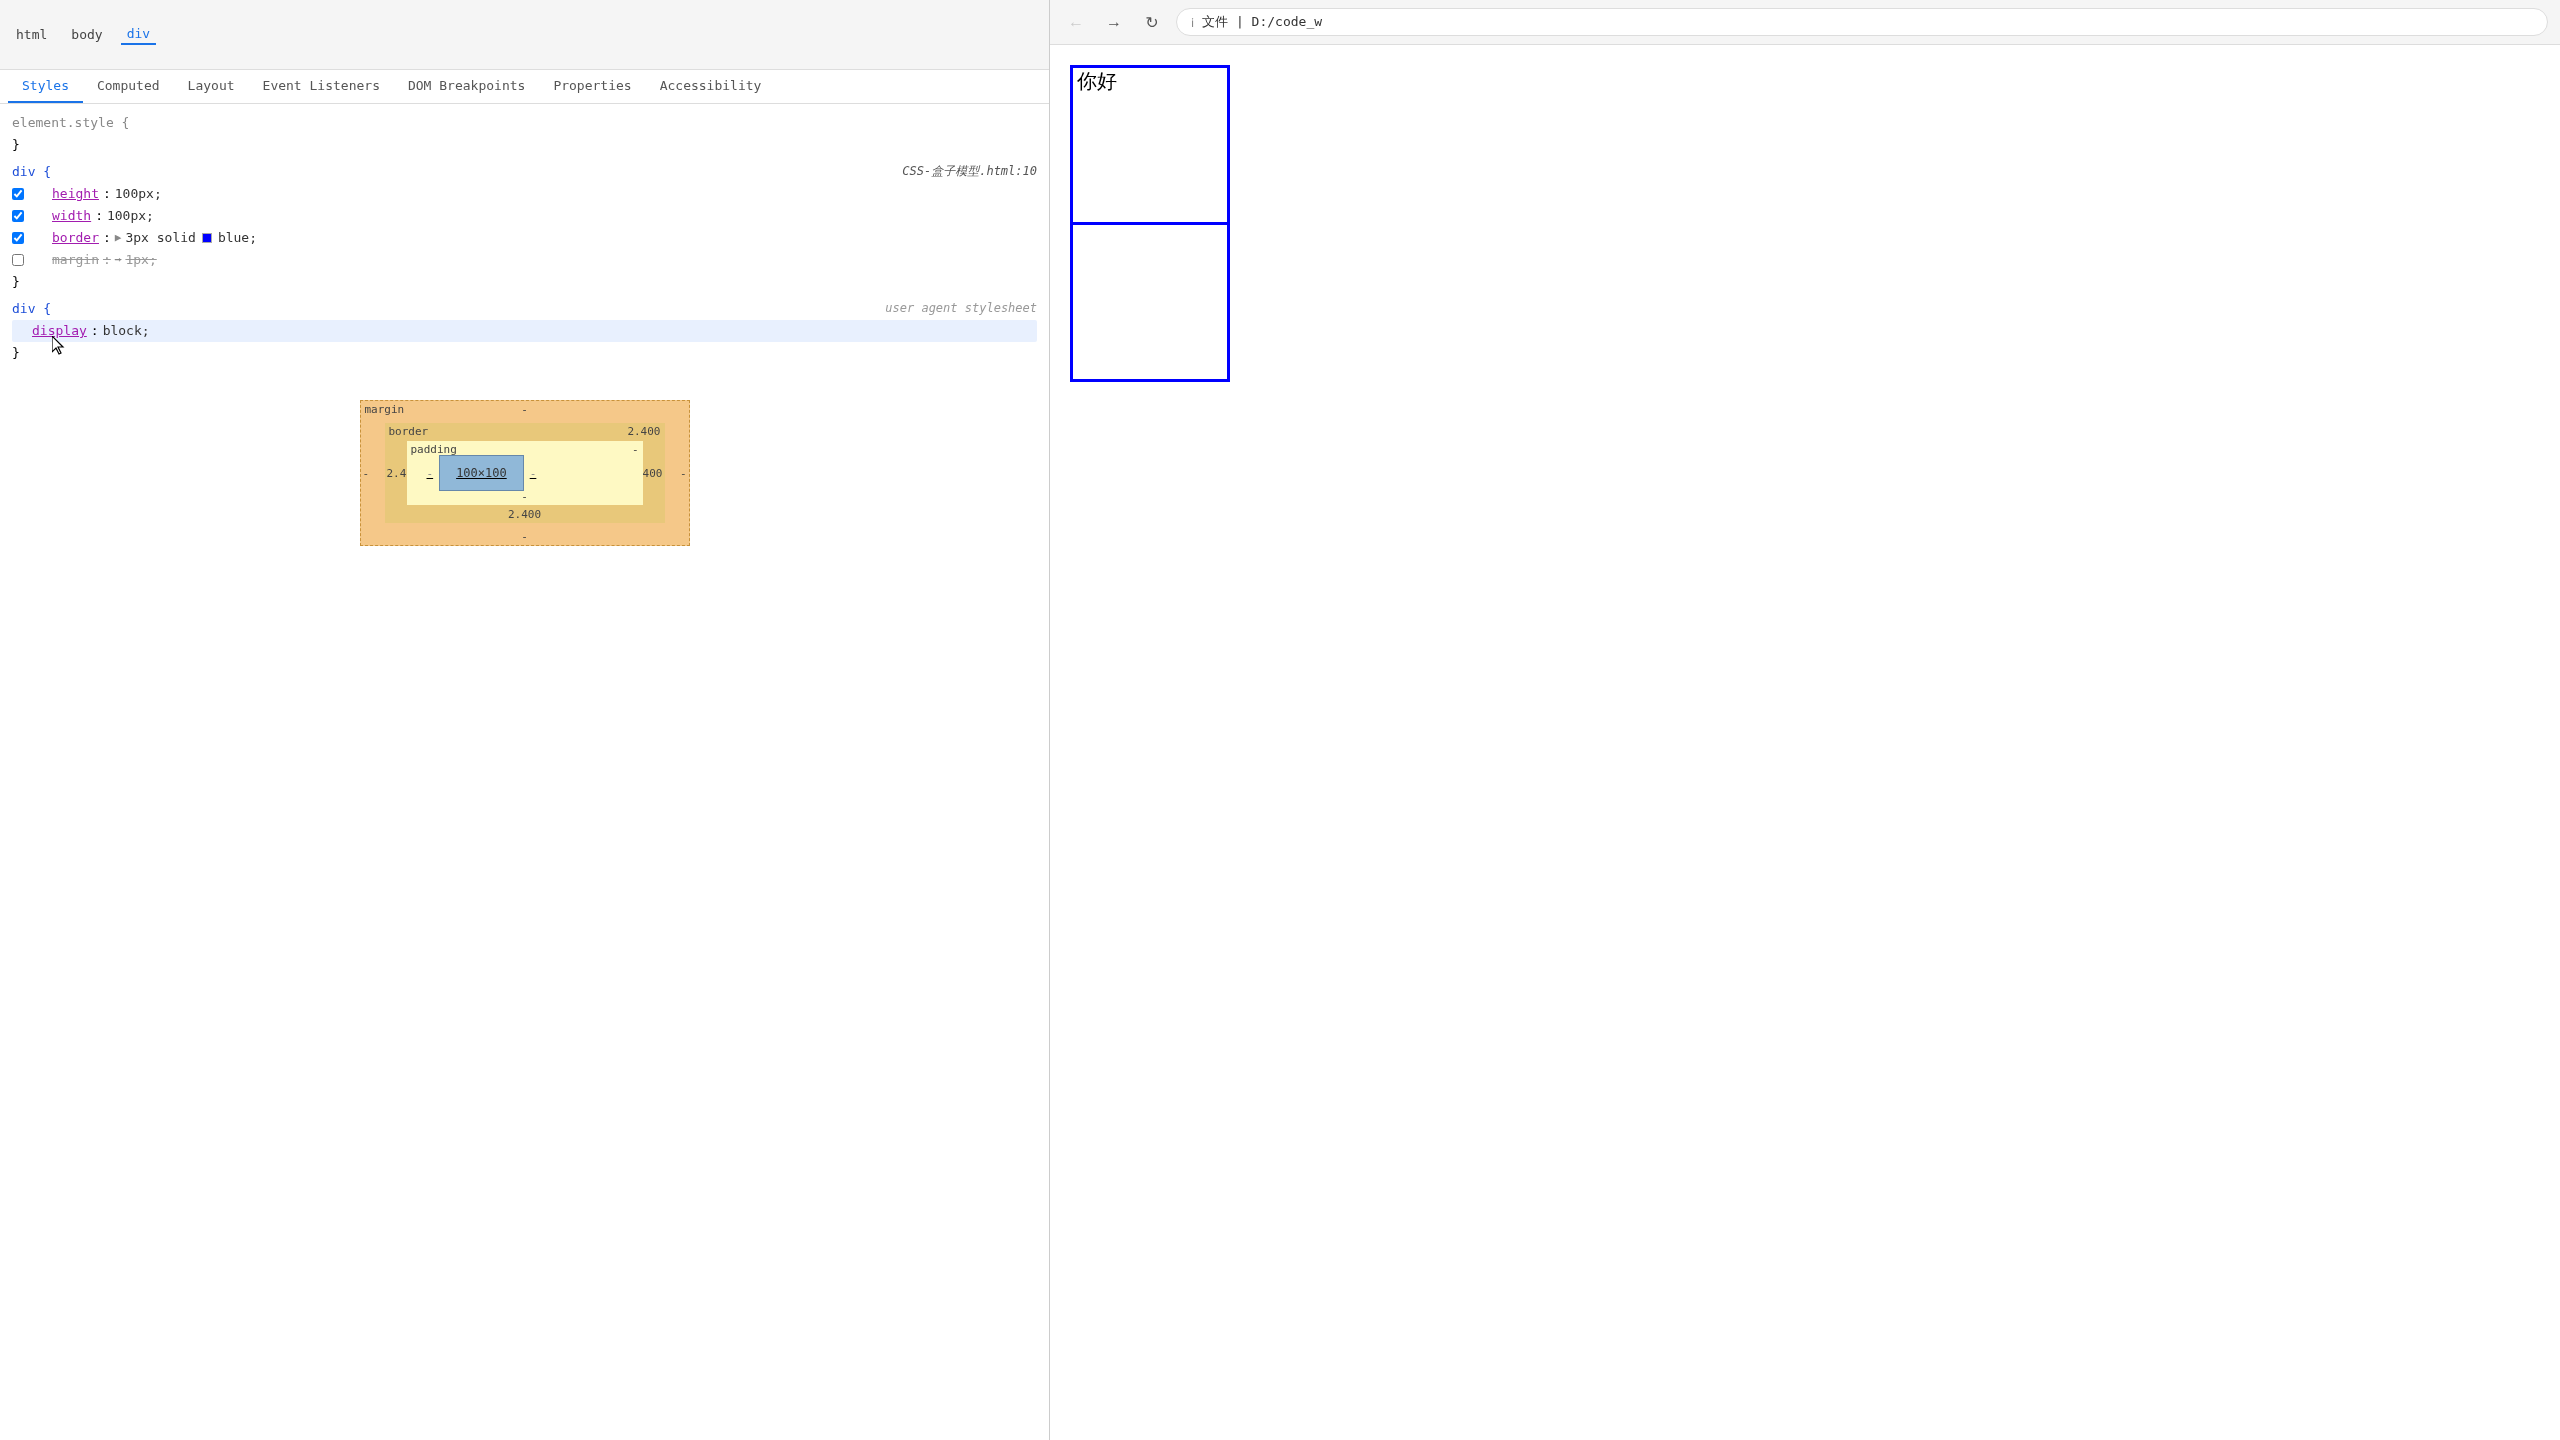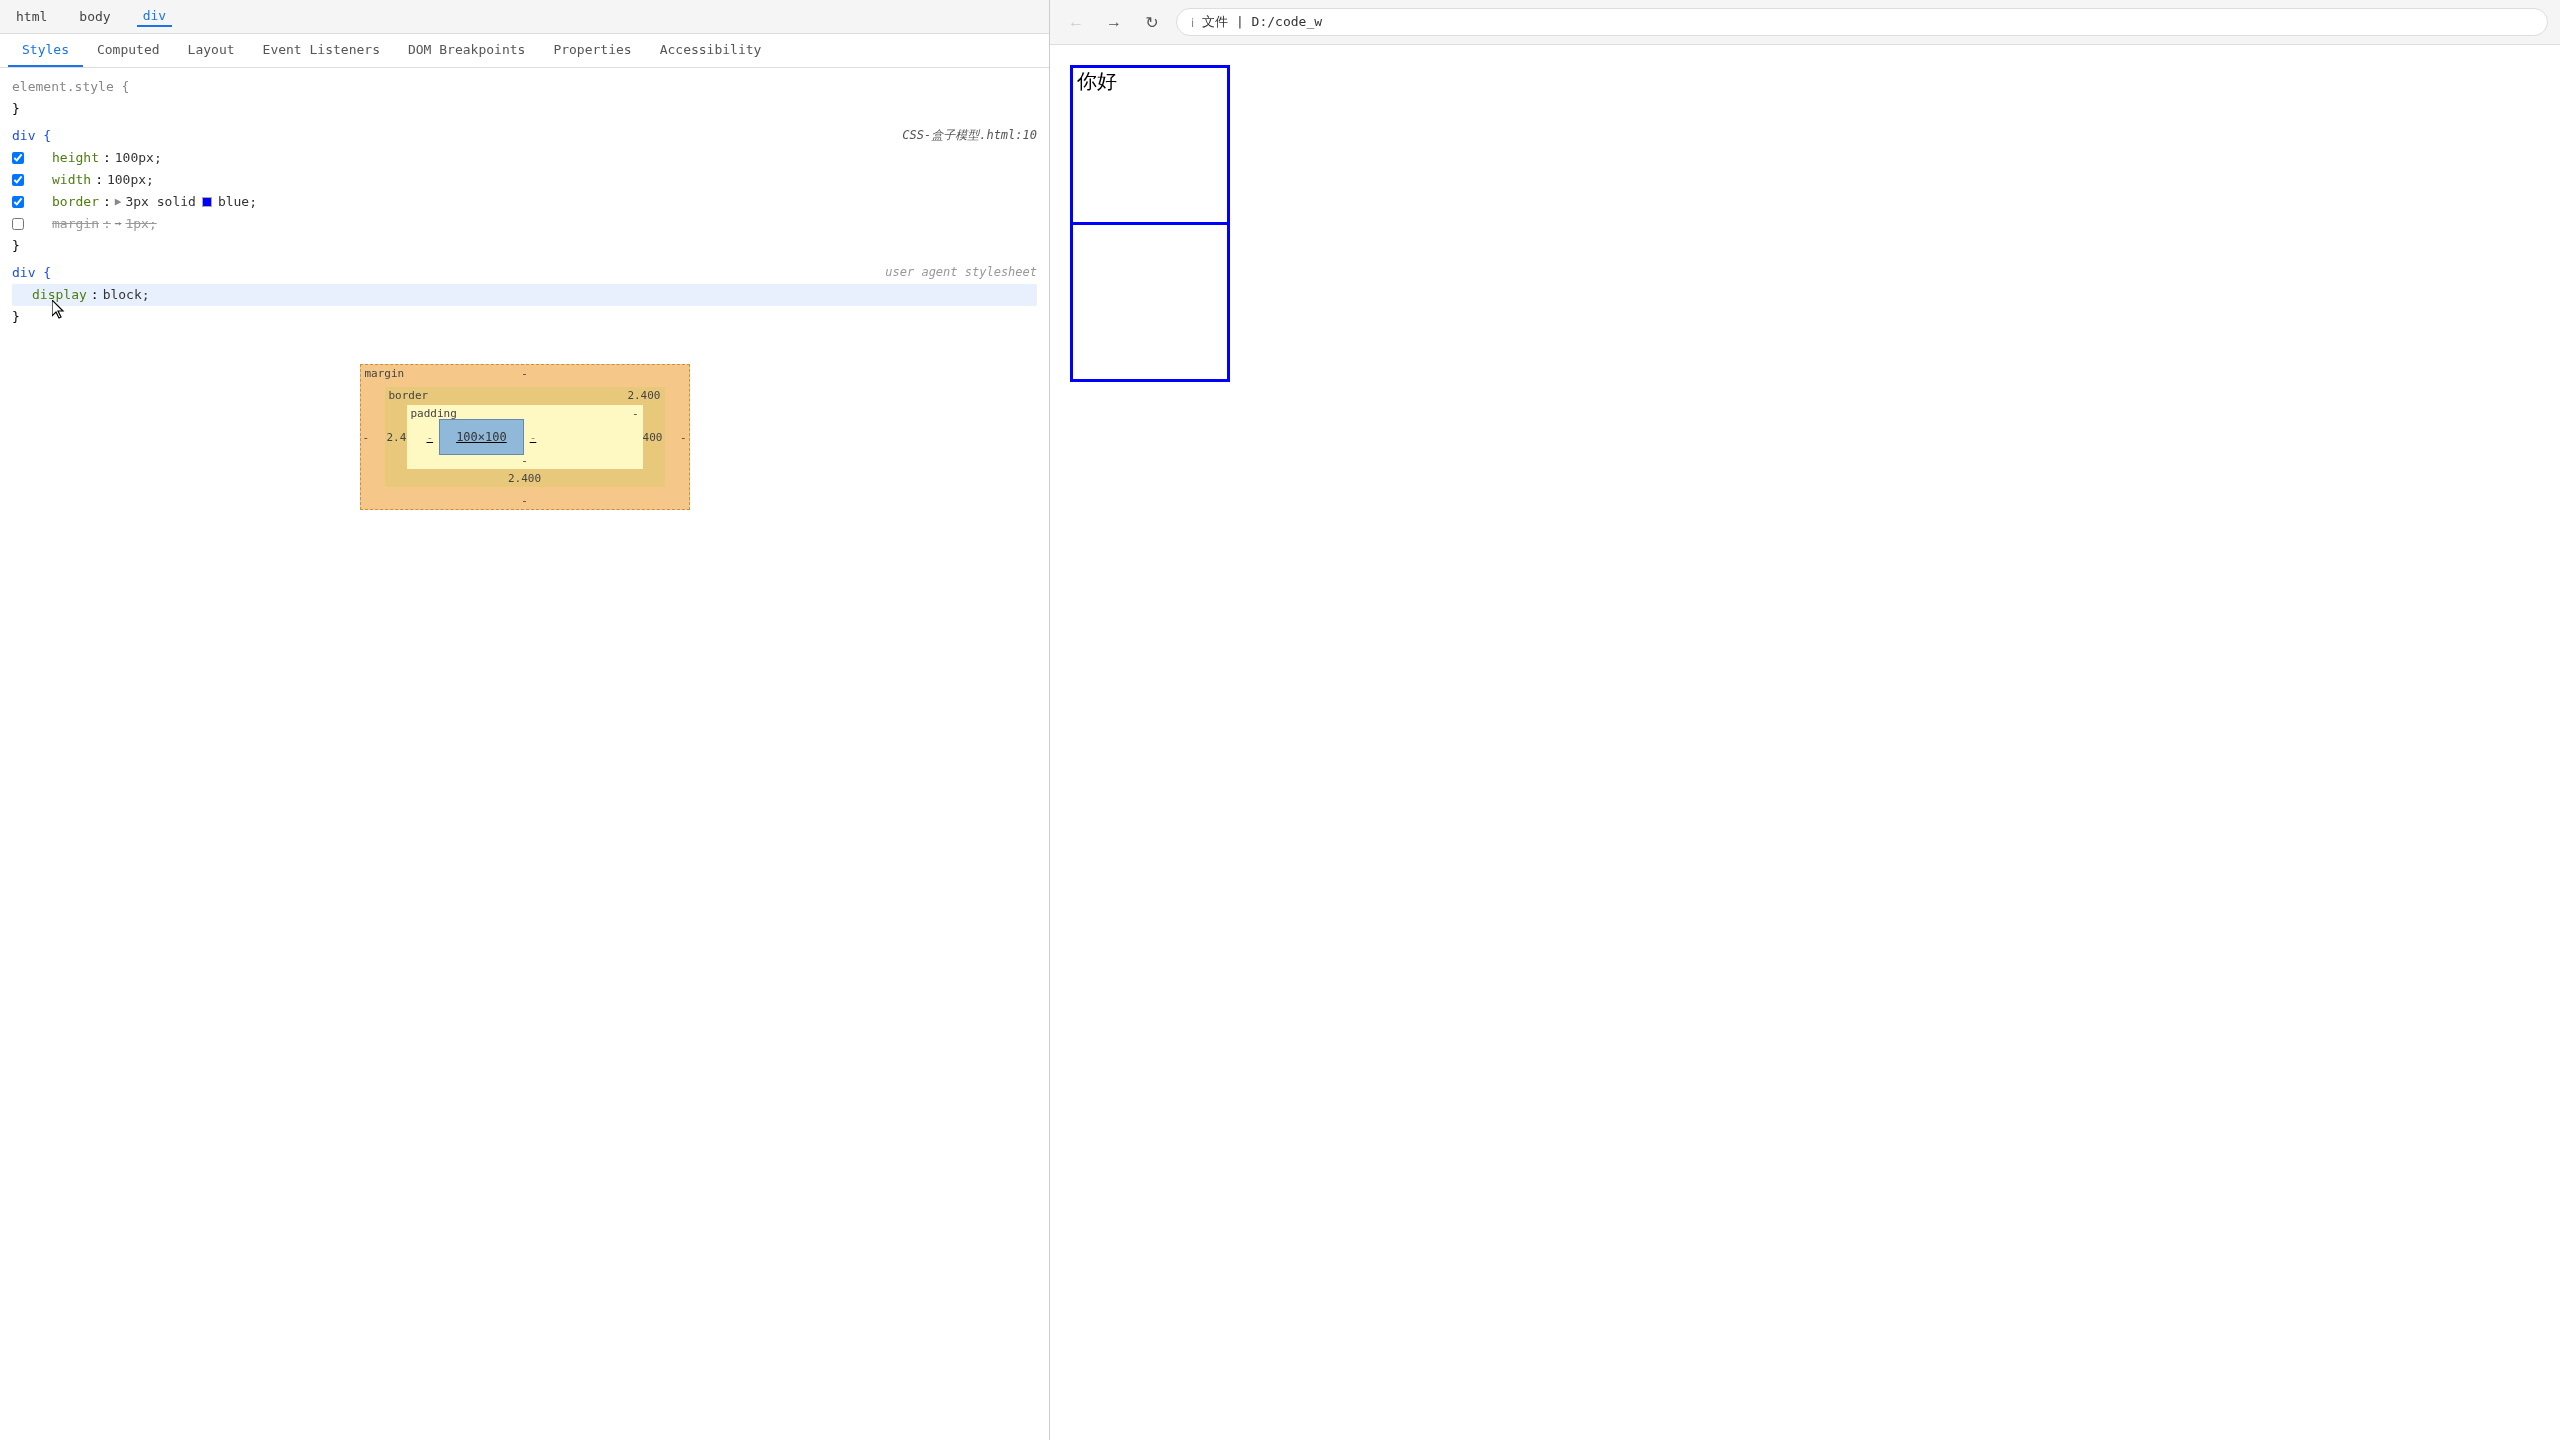--- a/index.html
+++ b/index.html
@@ -20,24 +20,24 @@
       background: #ffffff;
       border-right: 1px solid #ccc;
       display: flex;
       flex-direction: column;
     }
 
     
     .breadcrumb {
       display: flex;
       align-items: center;
-      padding: 6px 10px;
+      padding: 24px 10px;
       background: #f5f5f5;
       border-bottom: 1px solid #ddd;
-      gap: 20px;
+      gap: 12px;
     }
     .breadcrumb-item {
       font-size: 13px;
       color: #444;
       padding: 2px 6px;
       cursor: pointer;
     }
     .breadcrumb-item.active {
       color: #1a73e8;
       border-bottom: 2px solid #1a73e8;
@@ -122,22 +122,23 @@
     .rule-source {
       color: #555;
       font-size: 12px;
       font-style: italic;
     }
     .selector {
       color: #1d4ed8;
       font-size: 13px;
     }
     .prop-name {
-      color: #4d7c0f;
+      color: #a21caf;
       margin-left: 20px;
+      text-decoration: underline;
     }
     .prop-value {
       color: #333;
     }
     .prop-line {
       display: flex;
       align-items: center;
       gap: 4px;
       line-height: 1.7;
     }

